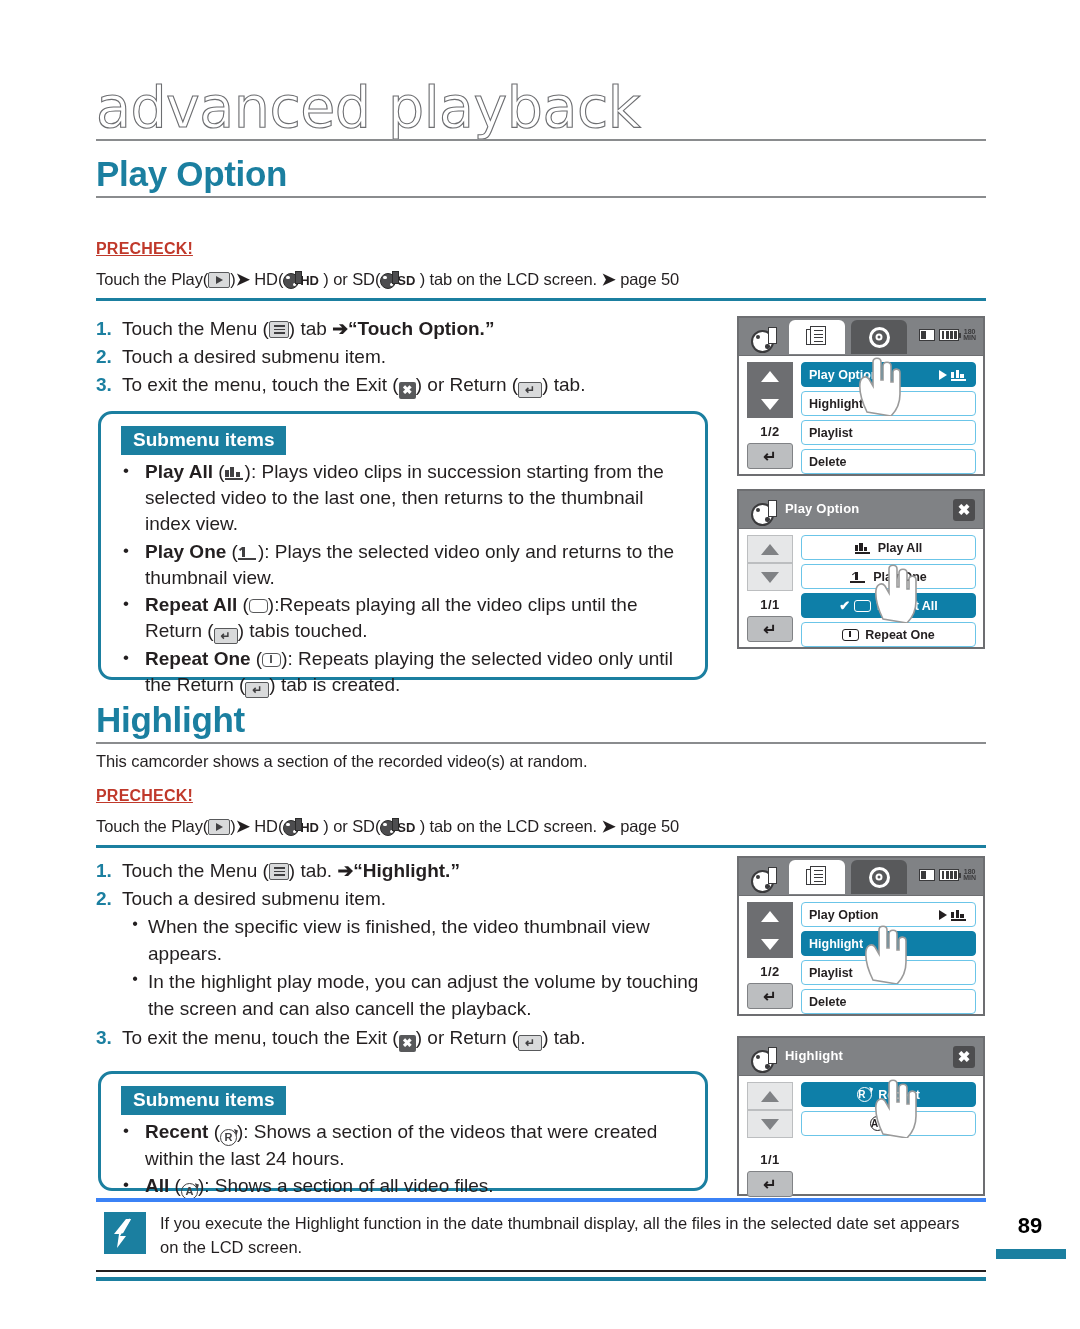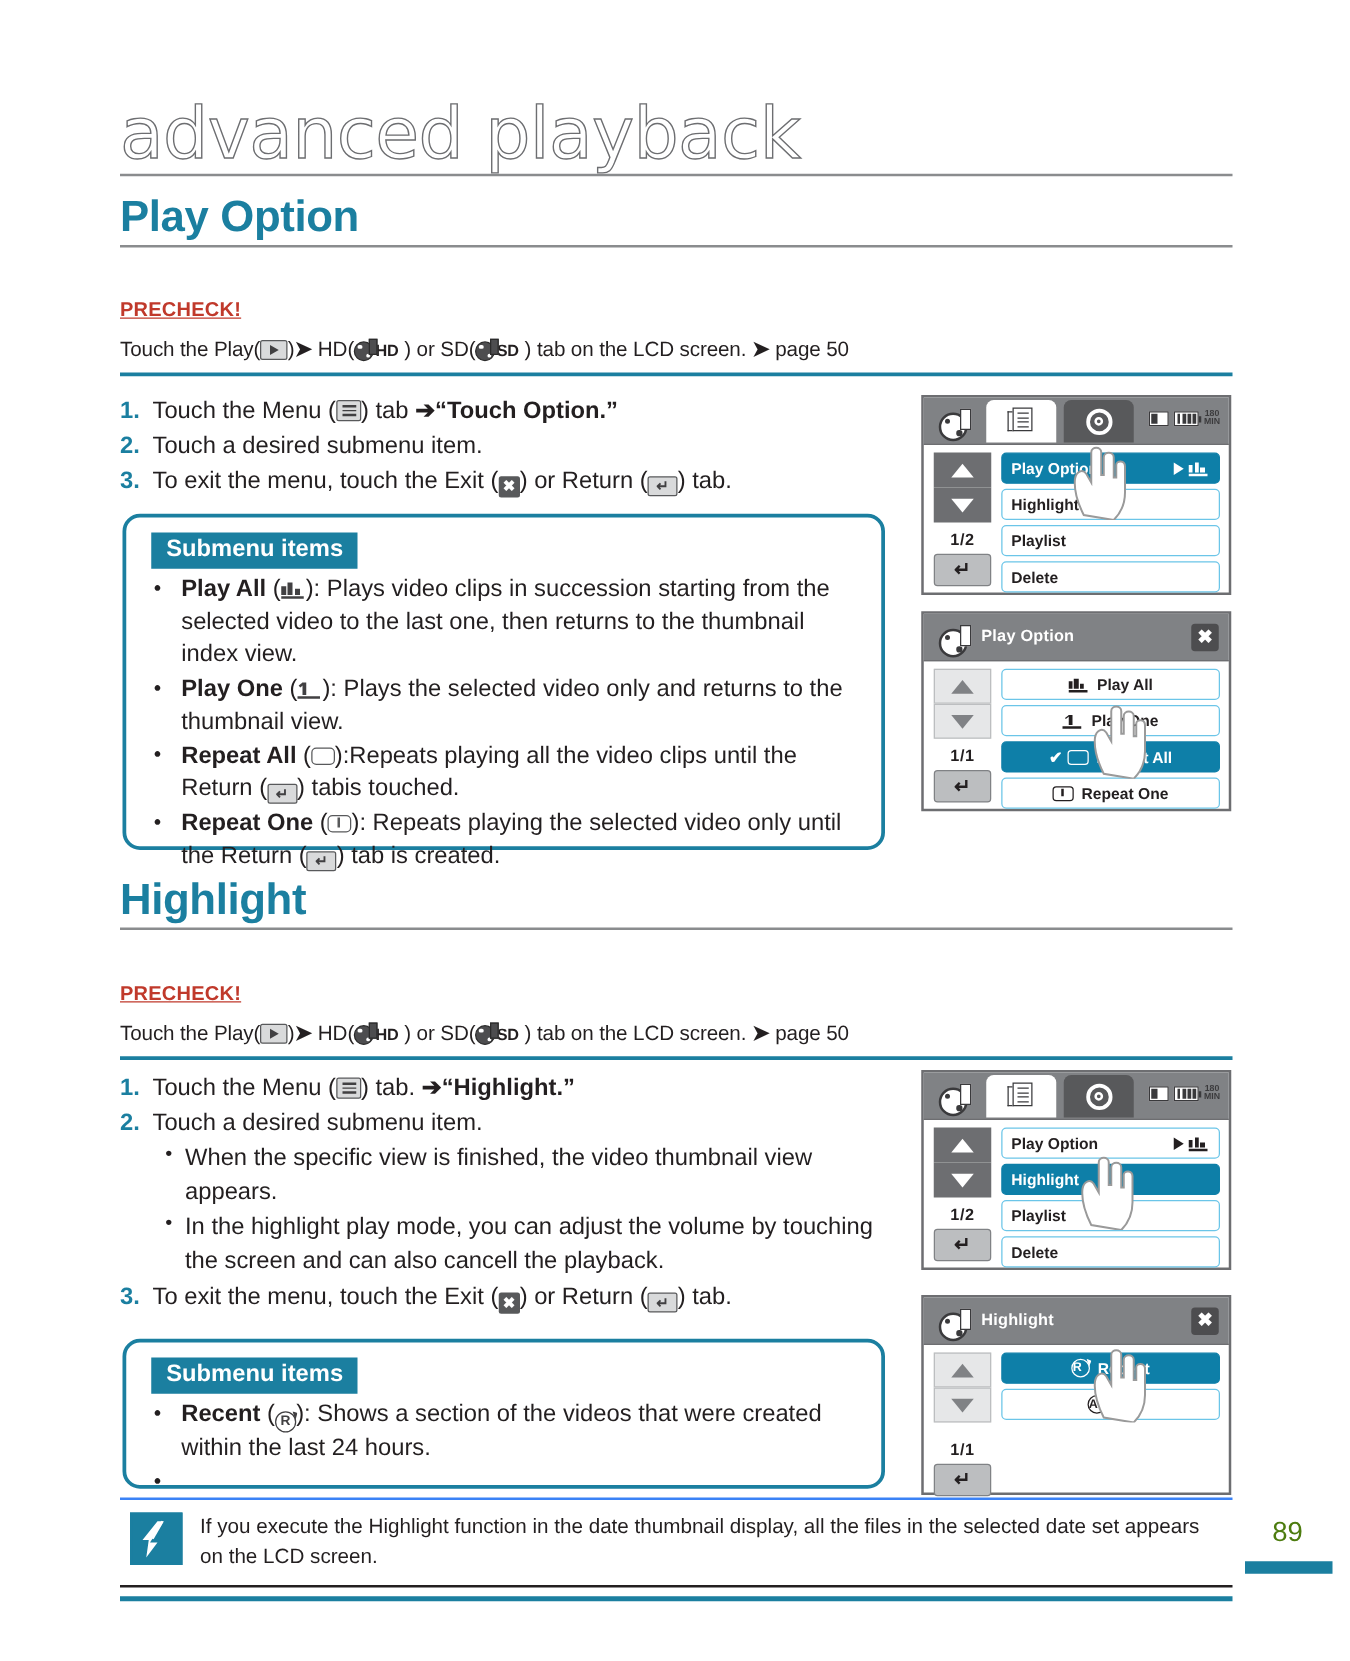--- a/index.html
+++ b/index.html
@@ -253,33 +253,33 @@
   .mini-circ::after{content:"";position:absolute;right:-2px;top:-1px;width:4px;height:6px;background:#231f20;
     clip-path:polygon(0 0,100% 25%,55% 100%);}
   .row.sel .mini-circ::after{background:#fff;}
 
   
   .hand{position:absolute;width:52px;height:66px;pointer-events:none;}
   .hand svg{width:100%;height:100%;}
 
   
   .note{
-    position:absolute;left:96px;width:890px;border-top:2px solid #3b82f6;border-bottom:2px solid #231f20;
+    position:absolute;left:96px;width:890px;border-top:4px solid #3b82f6;border-bottom:2px solid #231f20;
     box-sizing:border-box;display:flex;padding:10px 0 10px 0;
   }
   .note-ic{
     width:42px;height:42px;border:2px solid #1b7fa0;background:#1b7fa0;margin:0 14px 0 8px;
     flex:0 0 42px;position:relative;box-sizing:border-box;
   }
   .note-ic svg{position:absolute;left:0;top:0;}
   .note-txt{font-size:16.5px;line-height:1.45;color:#231f20;padding-right:10px;}
 
   .foot-rule{position:absolute;left:96px;width:890px;height:4px;background:#1b7fa0;}
   .pageno{
-    position:absolute;font-size:22px;font-weight:400;color:#4d7c0f;text-align:center;width:60px;
+    position:absolute;font-size:22px;font-weight:700;color:#000000;text-align:center;width:60px;
   }
   .pagebar{position:absolute;width:70px;height:10px;background:#1b7fa0;}
 </style>
 </head>
 <body>
 
 <div class="page">
 
   <div class="chapter">
     <div class="chapter-text">advanced playback</div>
@@ -463,20 +463,21 @@
       <div class="hand" style="left:128px;top:28px">
         <svg viewBox="0 0 52 66">
             <path d="M16 62 C10 50 8 42 9 33 C10 27 15 25 18 29 L22 36 L22 12 C22 7 30 7 30 12 L30 30 L32 30 L32 16 C32 11 40 11 40 16 L40 32 L42 32 L42 22 C42 18 49 18 49 23 L49 44 C49 55 44 62 40 66 Z" fill="#fff" stroke="#9a9a9a" stroke-width="1.6"></path>
           </svg>
       </div>
     </div>
   </div>
 
   <div class="sec-head" style="top:700px">Highlight</div>
   <div class="sec-rule" style="top:742px"></div>
+  <div class="body-text" style="top:752px">This camcorder shows a section of the recorded video(s) at random.</div>
   <div class="precheck" style="top:787px">PRECHECK!</div>
 
   <div class="body-text" style="top:816px;white-space:nowrap">
     <span>Touch the Play(</span><span class="ic ic-btn"><span class="tri"></span></span><span>)</span><span class="arrow-r">➤</span><span> HD(</span><span class="ic ic-reel"><span class="body"></span><span class="strip"></span></span><span class="reel-lbl">HD</span><span> ) or SD(</span><span class="ic ic-reel"><span class="body"></span><span class="strip"></span></span><span class="reel-lbl">SD</span><span> ) tab on the LCD screen. </span><span class="arrow-r">➤</span><span> page 50</span>
   </div>
   <div class="teal-rule" style="top:845px"></div>
 
   <div class="steps" style="top:857px">
     <div class="step">
       <span class="step-num">1.</span>
@@ -506,20 +507,21 @@
 
   <div class="sub-box" style="top:1071px;height:120px">
     <div class="sub-title">Submenu items</div>
     <ul class="sub-list">
       <li>
           <span class="bd">•</span>
           <span><b>Recent</b> (<span class="ic ic-circ">R</span>): <span>Shows a section of the videos that were created within the last 24 hours.</span></span>
         </li>
       <li>
           <span class="bd">•</span>
+          <span><b>All</b> (<span class="ic ic-circ">A</span>): <span>Shows a section of all video files.</span></span>
         </li>
     </ul>
   </div>
 
   <div class="lcd" style="left:737px;top:856px">
     <div class="lcd-top">
       <div class="reel-tab">
           <div class="tabreel">
             <span class="d"></span>
             <span class="s"></span>

